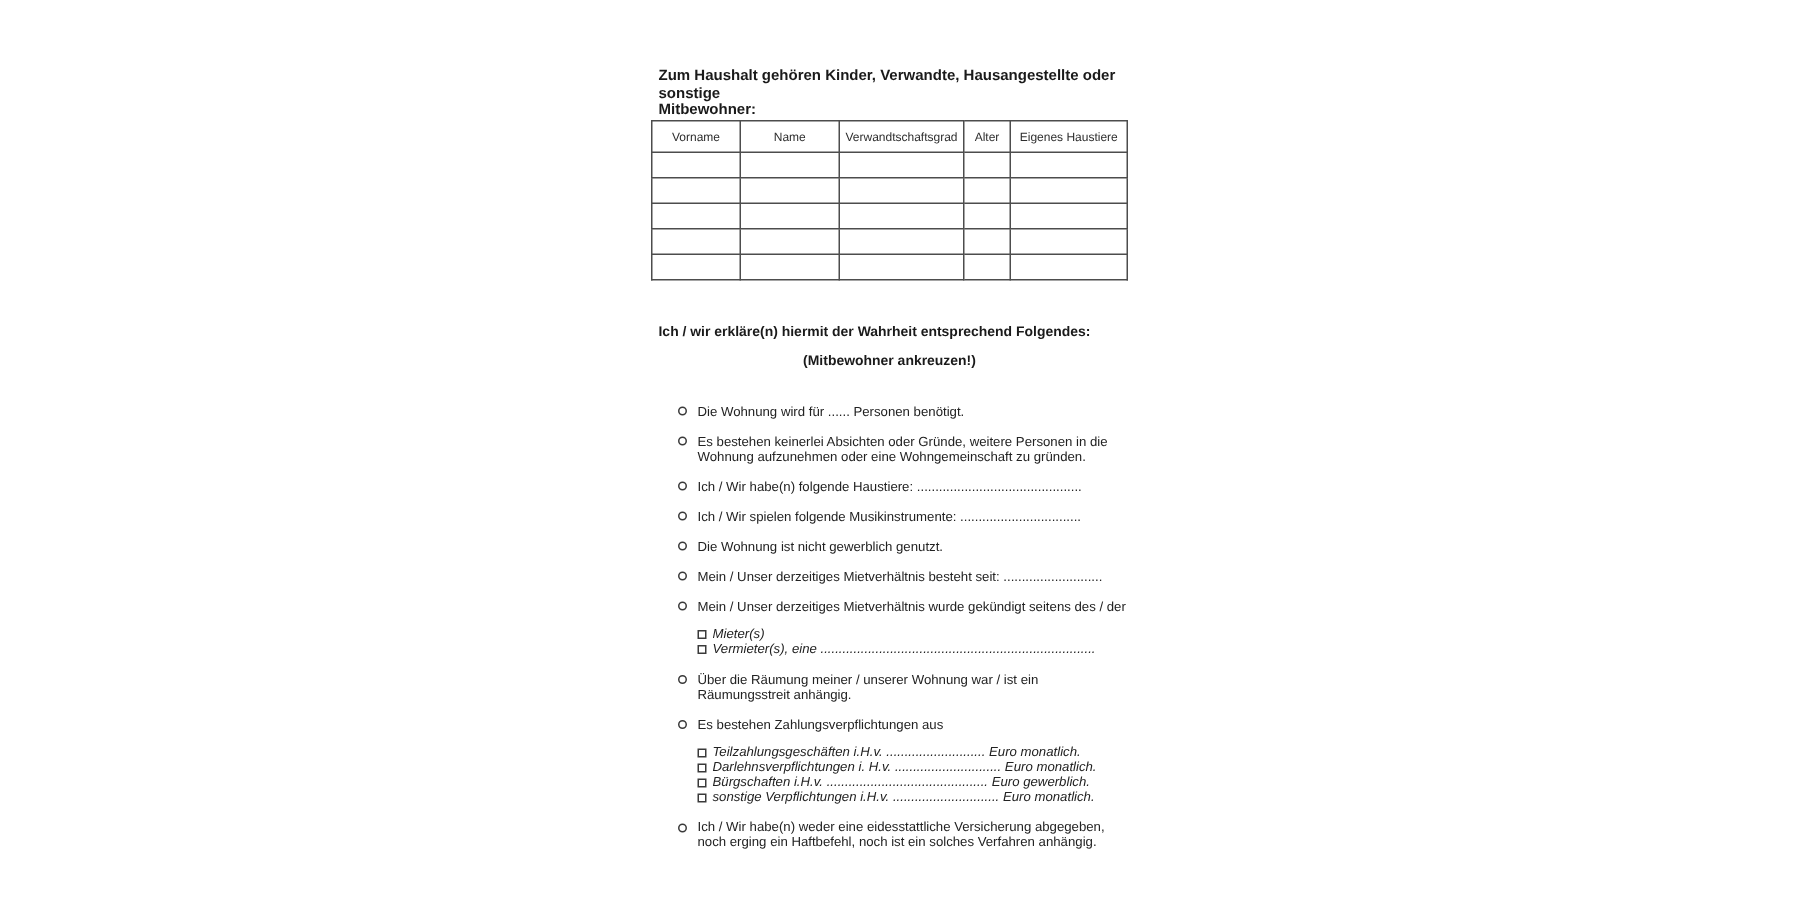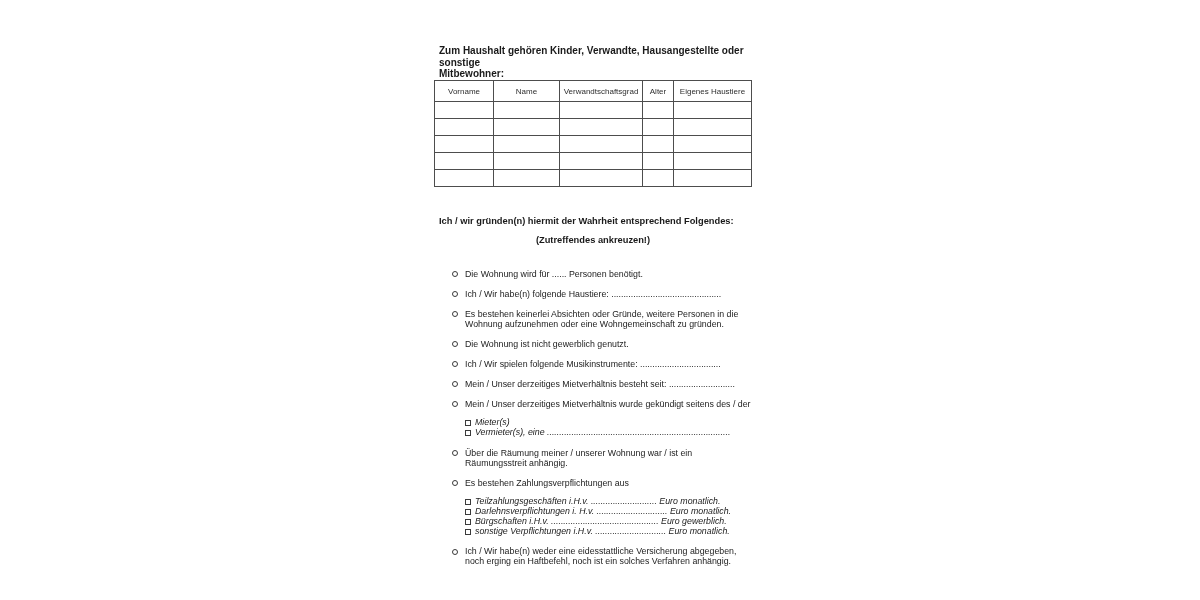--- a/index.html
+++ b/index.html
@@ -181,47 +181,47 @@
         <tr>
           <td></td>
           <td></td>
           <td></td>
           <td></td>
           <td></td>
         </tr>
       </tbody>
   </table>
 
-  <div class="decl-heading">Ich / wir gründen(n) hiermit der Wahrheit entsprechend Folgendes:</div>
-
-  <div class="decl-subheading">(Zutreffendes ankreuzen!)</div>
+  <div class="decl-heading">Ich / wir erkläre(n) hiermit der Wahrheit entsprechend Folgendes:</div>
+
+  <div class="decl-subheading">(Mitbewohner ankreuzen!)</div>
 
   <div class="decl-list">
       <div class="item">
         <span class="circle-marker"></span>
         <div class="item-body">Die Wohnung wird für ...... Personen benötigt.</div>
       </div>
       <div class="item">
         <span class="circle-marker"></span>
+        <div class="item-body">Es bestehen keinerlei Absichten oder Gründe, weitere Personen in die<br>Wohnung aufzunehmen oder eine Wohngemeinschaft zu gründen.</div>
+      </div>
+      <div class="item">
+        <span class="circle-marker"></span>
         <div class="item-body">Ich / Wir habe(n) folgende Haustiere: .............................................</div>
       </div>
       <div class="item">
         <span class="circle-marker"></span>
-        <div class="item-body">Es bestehen keinerlei Absichten oder Gründe, weitere Personen in die<br>Wohnung aufzunehmen oder eine Wohngemeinschaft zu gründen.</div>
+        <div class="item-body">Ich / Wir spielen folgende Musikinstrumente: .................................</div>
       </div>
       <div class="item">
         <span class="circle-marker"></span>
         <div class="item-body">Die Wohnung ist nicht gewerblich genutzt.</div>
       </div>
       <div class="item">
         <span class="circle-marker"></span>
-        <div class="item-body">Ich / Wir spielen folgende Musikinstrumente: .................................</div>
-      </div>
-      <div class="item">
-        <span class="circle-marker"></span>
         <div class="item-body">Mein / Unser derzeitiges Mietverhältnis besteht seit: ...........................</div>
       </div>
       <div class="item">
         <span class="circle-marker"></span>
         <div class="item-body">Mein / Unser derzeitiges Mietverhältnis wurde gekündigt seitens des / der<div class="sub-list">
             <div class="cb-row">
               <span class="cb-box"></span>
               <span>Mieter(s)</span>
             </div>
             <div class="cb-row">

